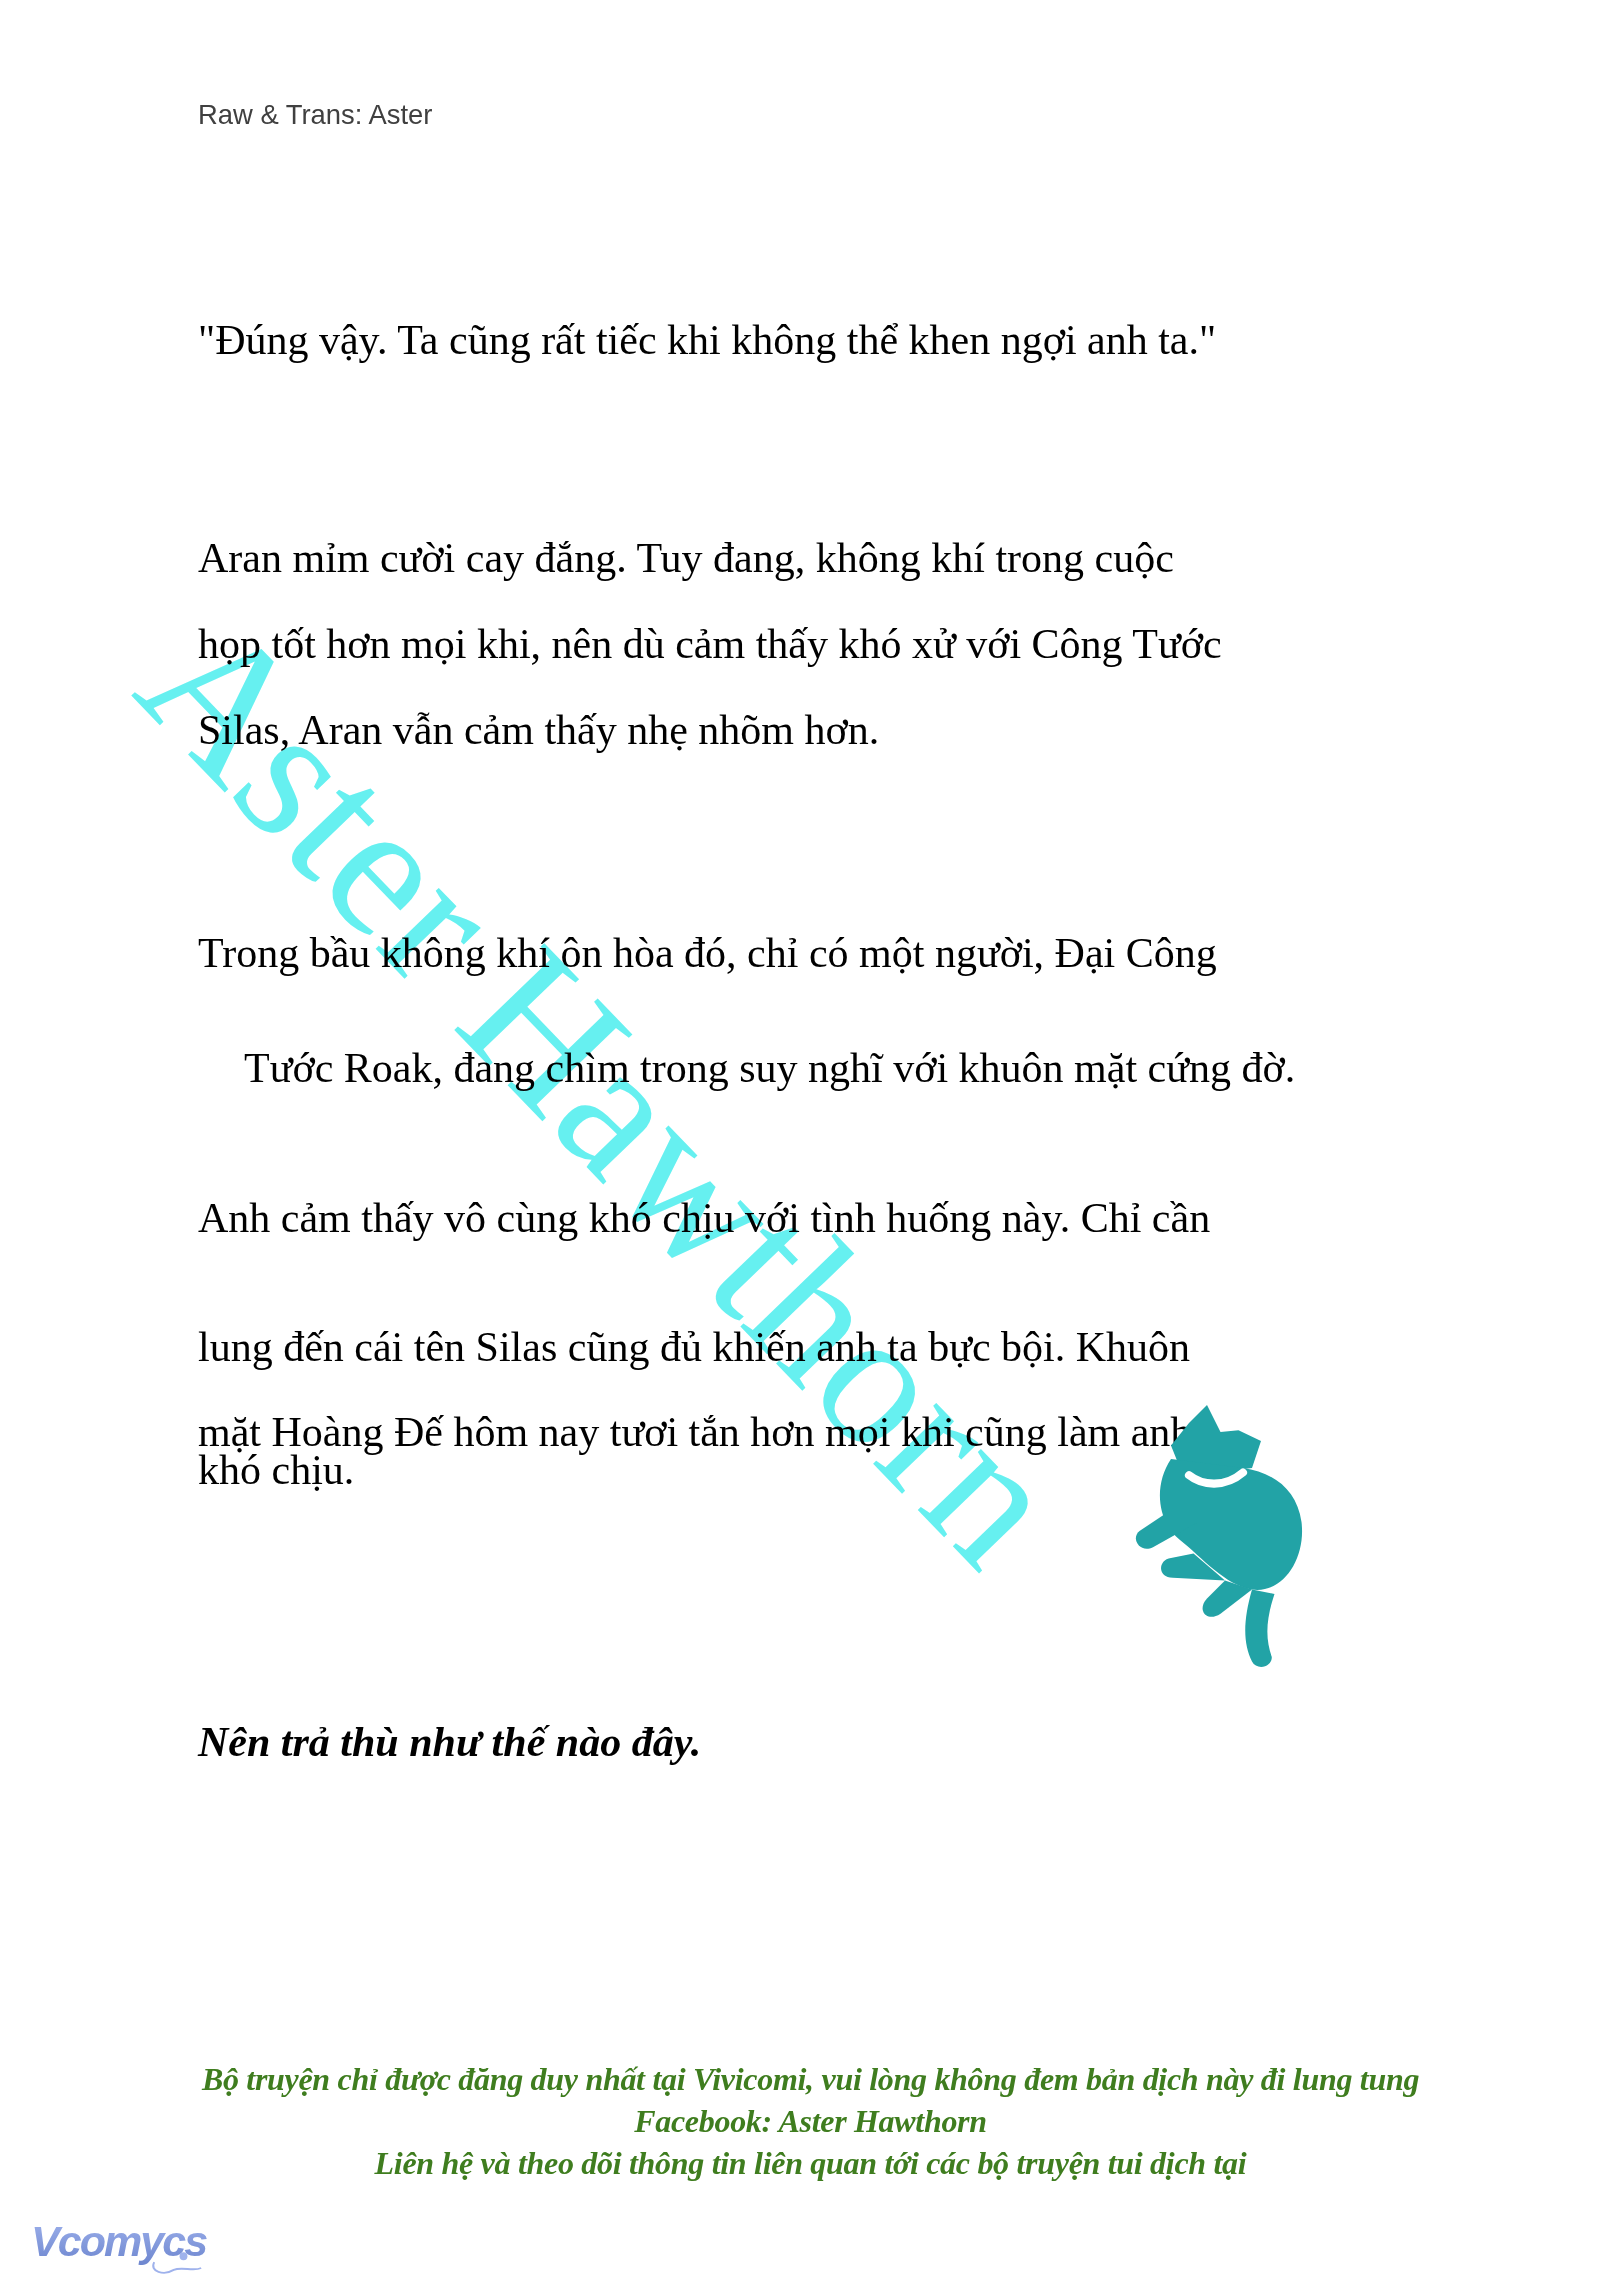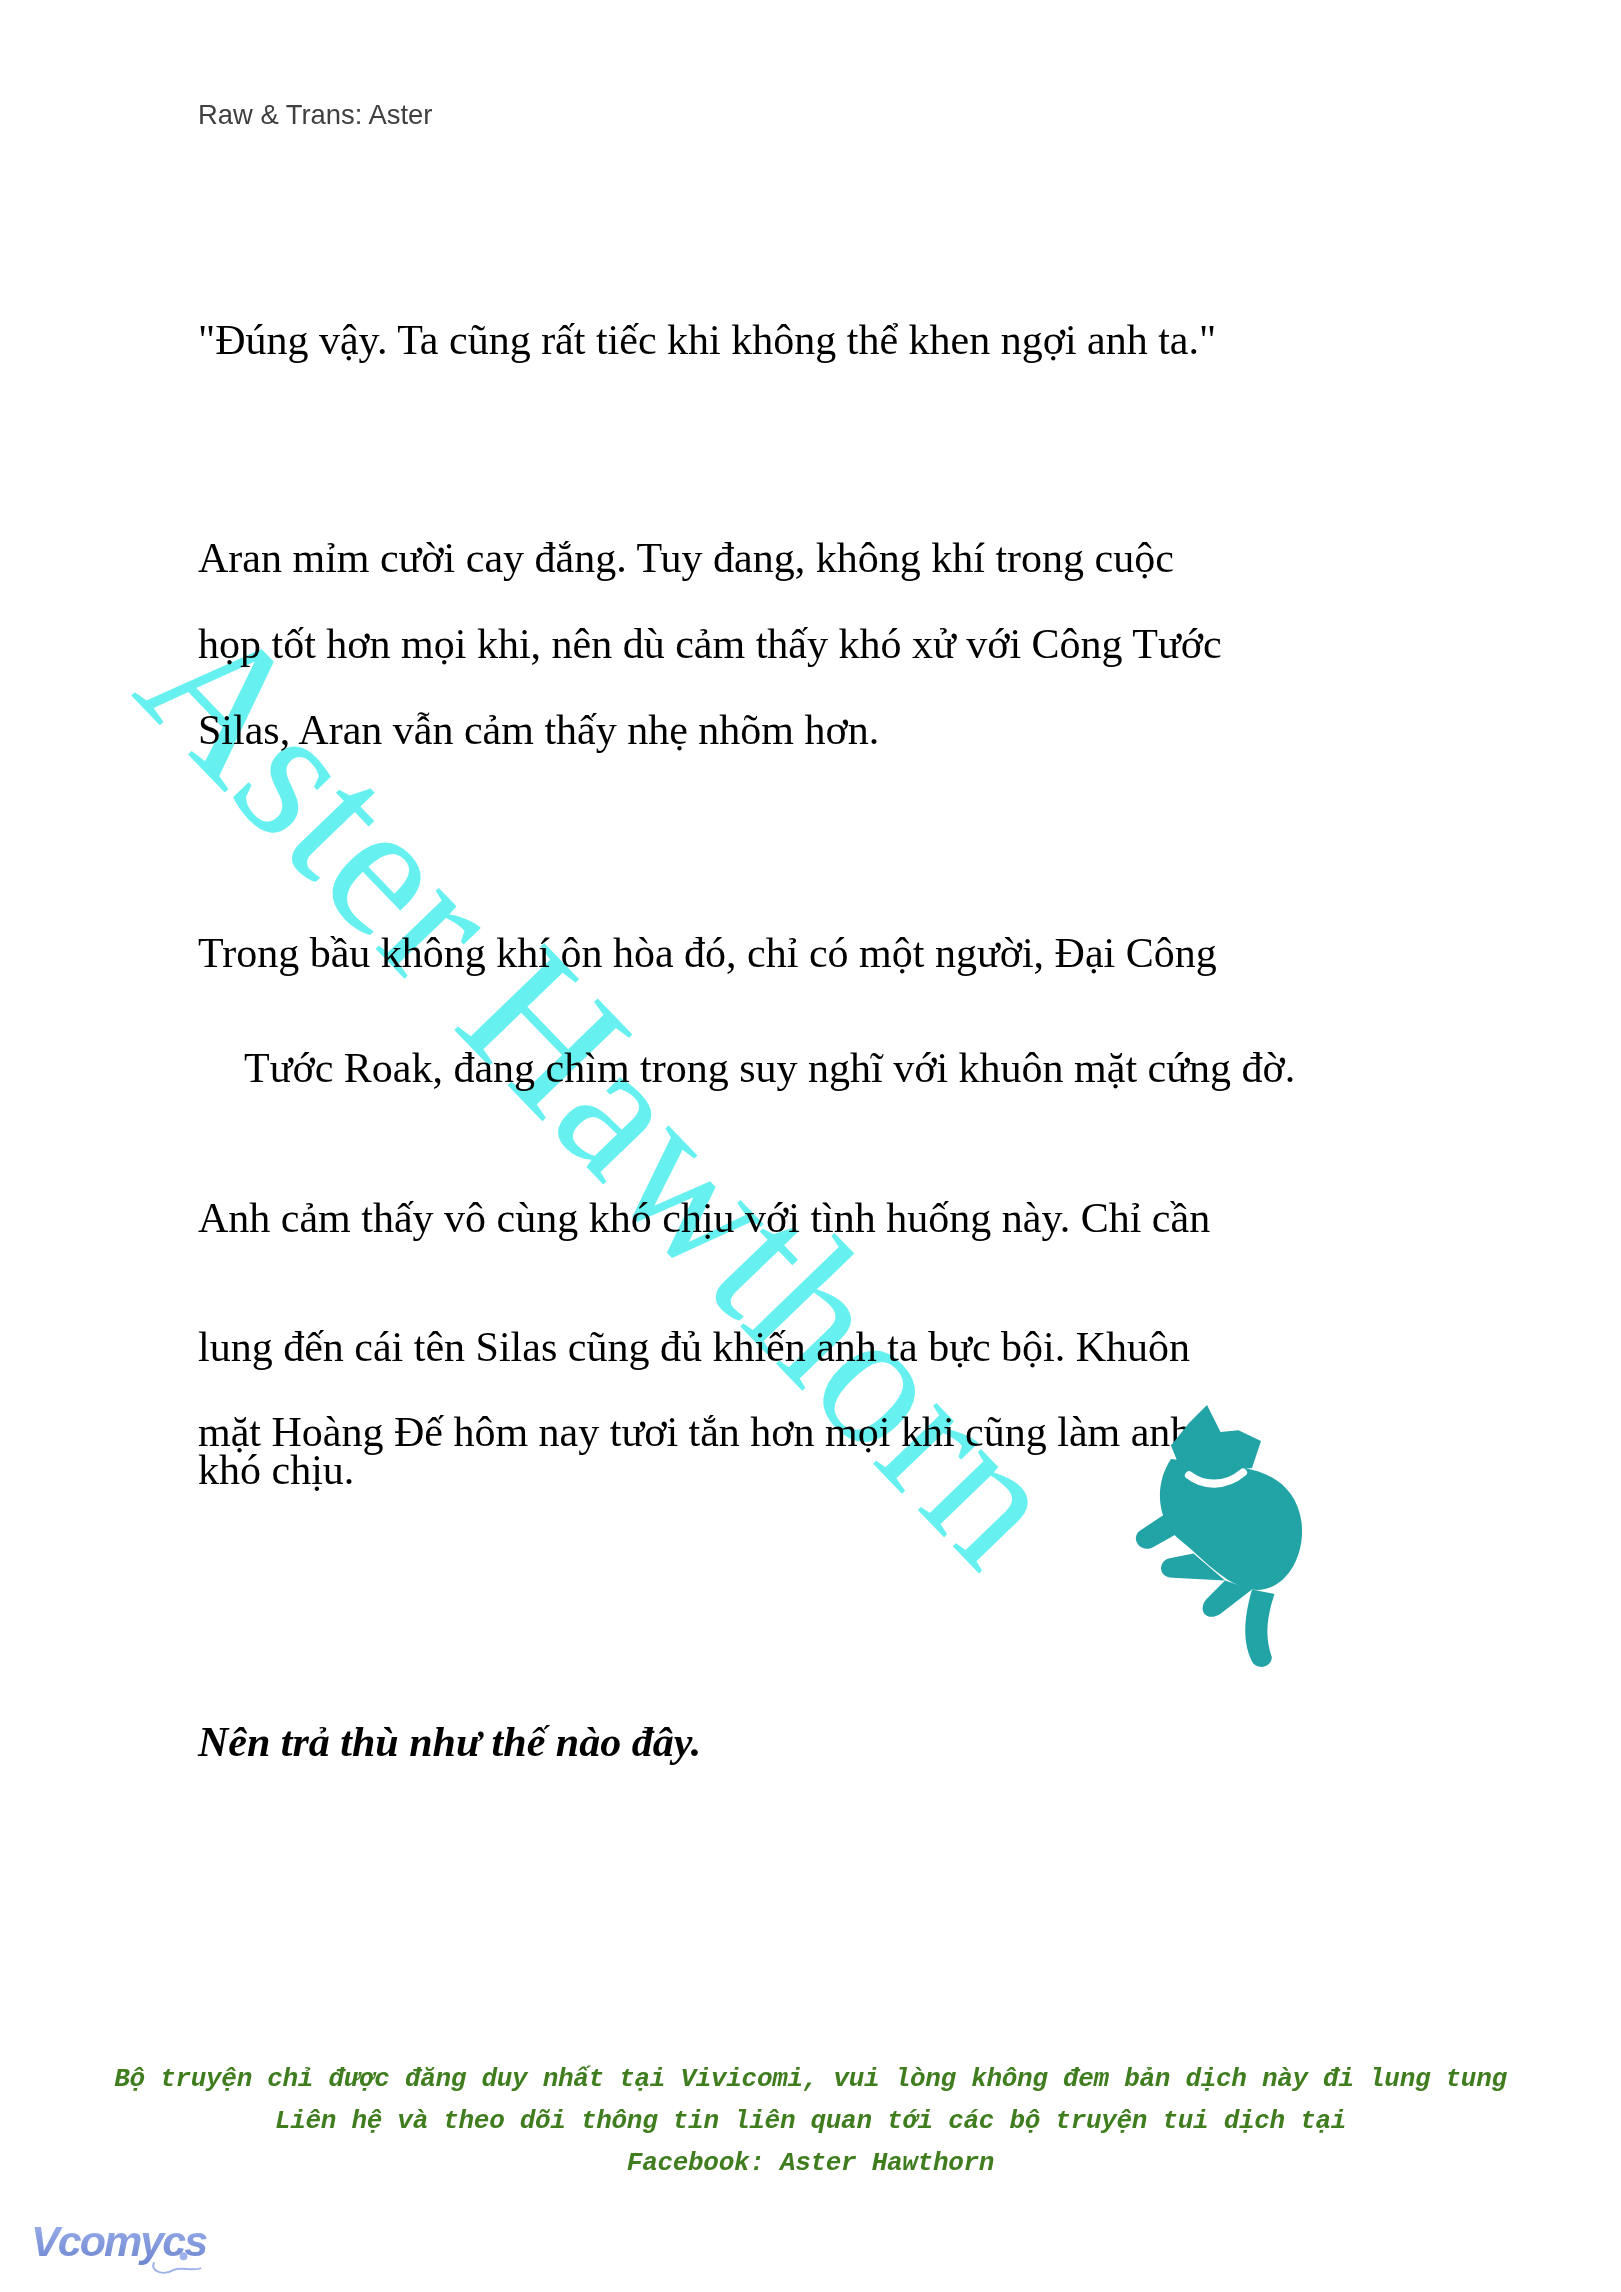--- a/index.html
+++ b/index.html
@@ -73,24 +73,24 @@
       width: 225px;
       height: 294px;
       z-index: 3;
     }
 
     .footer {
       position: absolute;
       left: 0;
       width: 1621px;
       top: 2058px;
-      font-family: Liberation Mono, monospace;
+      font-family: Liberation Serif, serif;
       font-weight: bold;
       font-style: italic;
-      font-size: 26px;
+      font-size: 32px;
       color: #3f7d1f;
       text-align: center;
     }
     .footer-line {
       height: 42px;
       line-height: 42px;
       white-space: nowrap;
       letter-spacing: -0.3px;
     }
 
@@ -146,22 +146,22 @@
       <path d="M120 195 L100 215 C88 228 100 242 115 232 L150 205 Z"></path>
 
       <path d="M150 205 C140 240 140 265 150 285 C155 295 172 292 172 280 C165 260 165 240 175 210 Z"></path>
     </g>
 
     <path d="M80 78 C95 90 120 92 140 75" stroke="#ffffff" stroke-width="9" fill="none" stroke-linecap="round"></path>
   </svg>
 
   <div class="footer">
     <div class="footer-line">Bộ truyện chỉ được đăng duy nhất tại Vivicomi, vui lòng không đem bản dịch này đi lung tung</div>
+    <div class="footer-line">Facebook: Aster Hawthorn</div>
     <div class="footer-line">Liên hệ và theo dõi thông tin liên quan tới các bộ truyện tui dịch tại</div>
-    <div class="footer-line">Facebook: Aster Hawthorn</div>
   </div>
 
   <svg class="logo" viewBox="0 0 230 66" xmlns="http://www.w3.org/2000/svg">
     <defs>
       <linearGradient id="lg" x1="0" y1="0" x2="0" y2="1">
         <stop offset="0" stop-color="#9fb2ec"></stop>
         <stop offset="1" stop-color="#6d86cf"></stop>
       </linearGradient>
     </defs>
     <text x="4" y="44" font-family="Liberation Sans, sans-serif" font-style="italic" font-weight="bold" font-size="44" fill="url(#lg)" letter-spacing="-2">Vcomycs</text>

